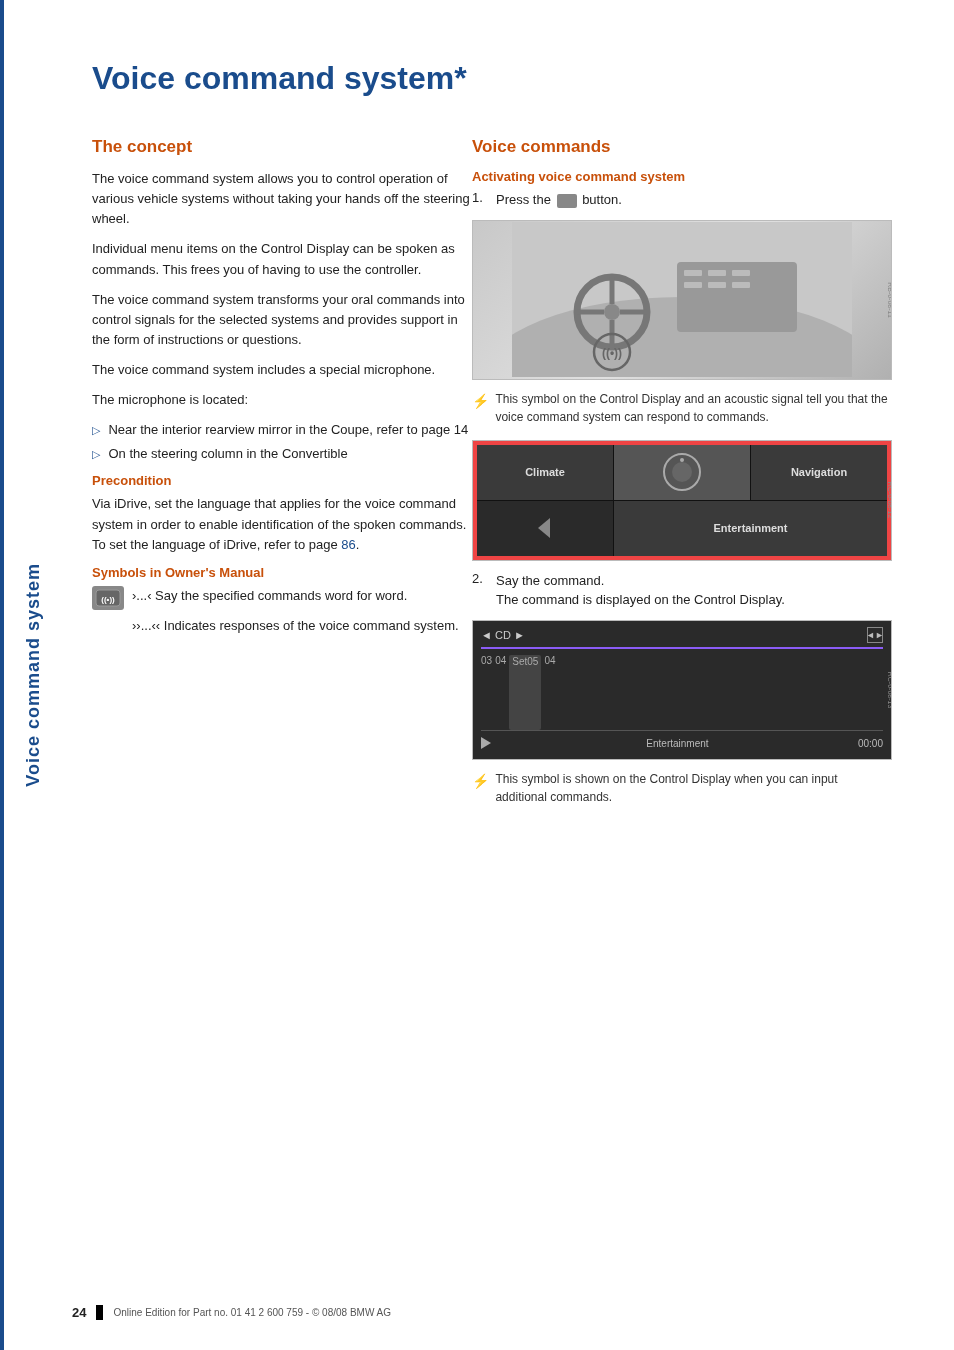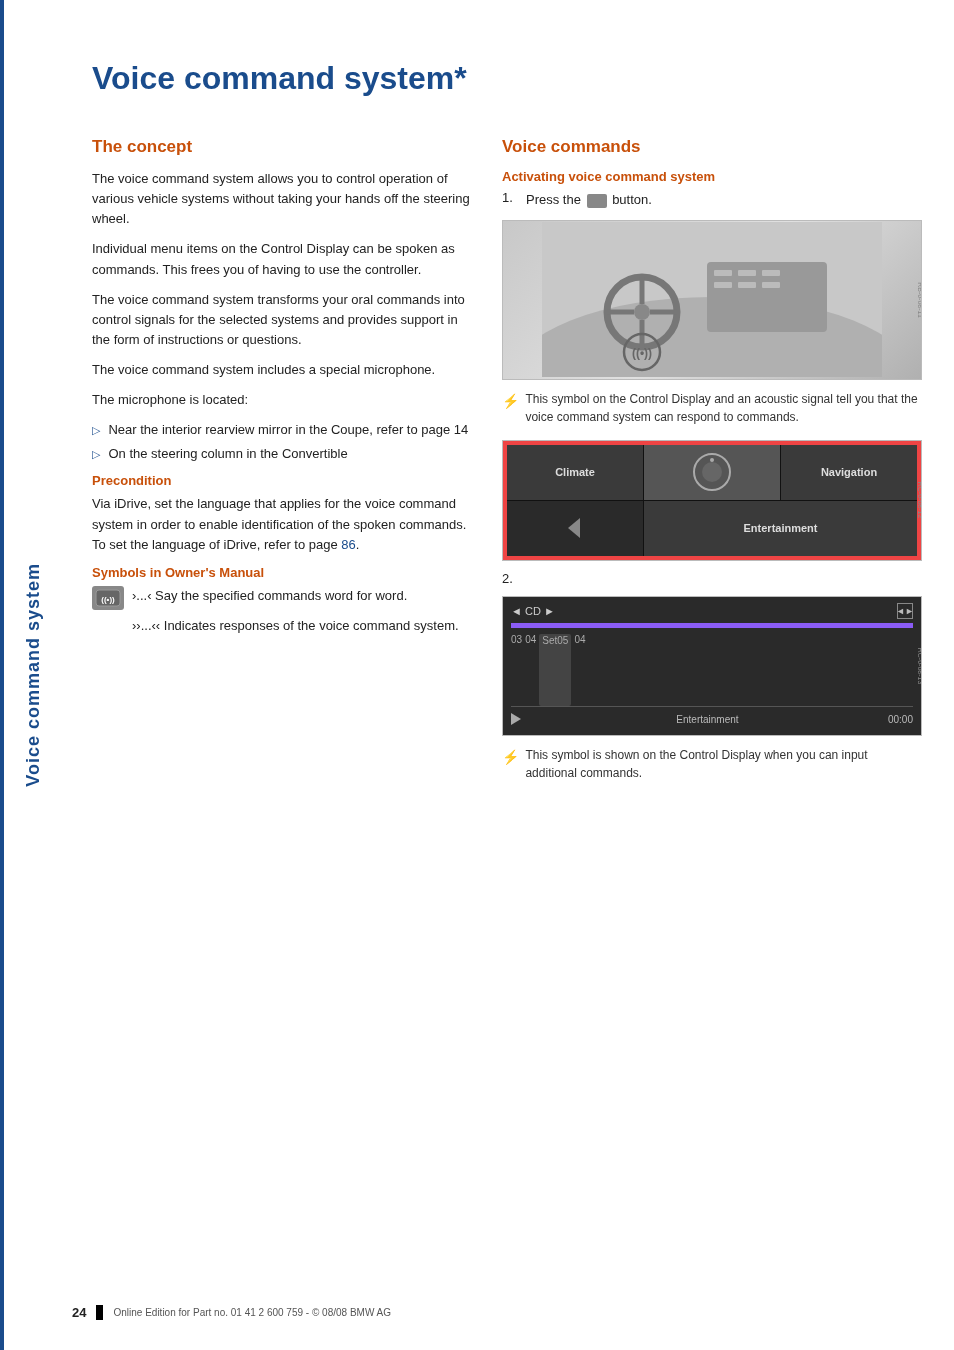--- a/index.html
+++ b/index.html
@@ -53,21 +53,20 @@
       font-size: 32px;
       font-weight: bold;
       color: #1a4c8c;
       margin-bottom: 30px;
       padding-bottom: 10px;
     }
 
     
     .two-col {
       display: flex;
-      gap: 30px;
     }
 
     .left-col {
       flex: 1;
       max-width: 380px;
     }
 
     .right-col {
       flex: 1;
       max-width: 420px;
@@ -192,21 +191,21 @@
       padding: 6px 8px;
       position: relative;
     }
 
     .cd-header {
       display: flex;
       justify-content: space-between;
       align-items: center;
       color: #ccc;
       font-size: 11px;
-      border-bottom: 5px solid #8b5cf6;
+      border-bottom: 2px solid #8b5cf6;
       padding-bottom: 4px;
       margin-bottom: 6px;
     }
 
     .cd-tracks {
       display: flex;
       flex-direction: row;
       gap: 3px;
       flex: 1;
     }
@@ -475,20 +474,24 @@
                 </svg>
               </div>
               <div class="menu-grid-cell" style="grid-column: span 2;">Entertainment</div>
             </div>
             <div class="screenshot-side-label">RC-0-08-12</div>
           </div>
         </div>
 
         <div class="step">
           <span class="step-num">2.</span>
+          <div>
+            <div class="step-text">Say the command.</div>
+            <div class="step-text">The command is displayed on the Control Display.</div>
+          </div>
         </div>
 
         <div class="screenshot-wrapper">
           <div class="screenshot screenshot-cd">
             <div class="cd-header">
               <div>◄  CD  ►</div>
               <div>
                 <div class="cd-arrow">◄►</div>
               </div>
             </div>

